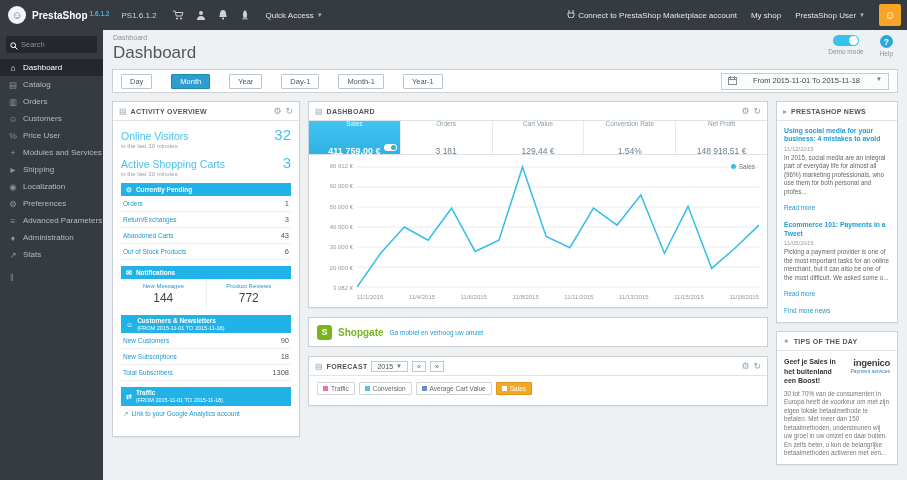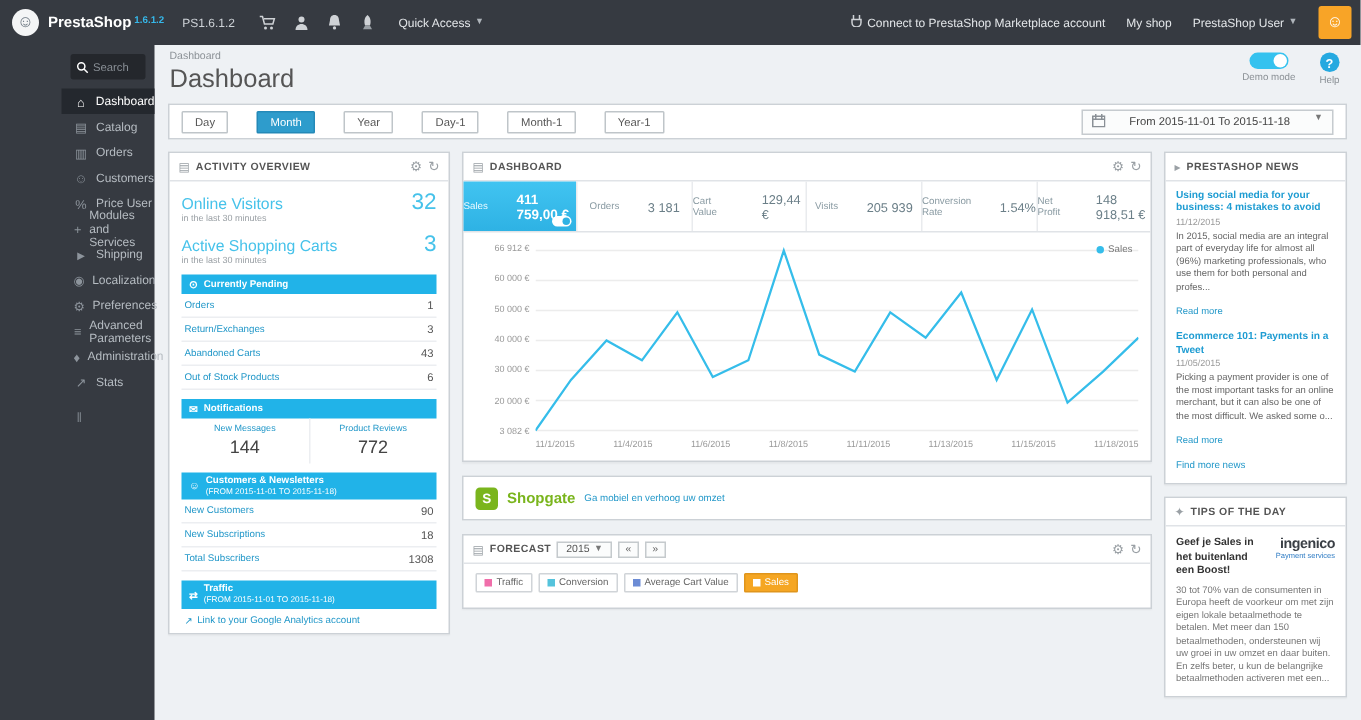--- a/index.html
+++ b/index.html
@@ -17,21 +17,21 @@
   .tb-icons { display:flex; gap:12px; margin-left:16px; align-items:center; }
   .tb-icons svg { display:block; }
   .tb-item { font-size:8px; color:#e3e6e9; margin-left:16px; cursor:pointer; display:flex; align-items:center; gap:3px; }
   .tb-right { margin-left:auto; display:flex; align-items:center; gap:14px; padding-right:6px; }
   .tb-right .tb-item { margin-left:0; }
   .avatar { width:22px; height:22px; background:#f8a427; border-radius:2px; display:flex;
             align-items:center; justify-content:center; color:#fff; font-size:11px; }
   .caret { font-size:6px; color:#aeb4ba; }
 
   
-  .sidebar { position:absolute; left:0; top:30px; width:103px; height:450px; background:#363a41;padding-left:41px; }
+  .sidebar { position:absolute; left:0; top:30px; width:103px; height:450px; background:#363a41; }
   .search-box { margin:6px; height:17px; background:#24272c; border-radius:2px;
                 display:flex; align-items:center; padding:0 4px; gap:3px; }
   .search-box input { flex:1; min-width:0; background:transparent; border:0; outline:none;
                       color:#ccc; font-size:7.5px; font-family:"Liberation Sans", sans-serif; }
   .search-box input::placeholder { color:#8a9097; }
   .nav-item { height:17px; display:flex; align-items:center; padding-left:8px; gap:5px;
               font-size:8px; color:#b6bcc2; cursor:pointer; }
   .nav-item .nav-ico { width:10px; text-align:center; font-size:8.5px; color:#8d949c; }
   .nav-item.active { background:#24282e; color:#fff; }
   .nav-item.active .nav-ico { color:#fff; }
@@ -68,21 +68,21 @@
   .col-news { width:122px; flex:none; }
   .panel { background:#fff; border:1px solid #ccd1d6; box-shadow:0 1px 1px rgba(0,0,0,.04); }
   .panel-head { height:19px; display:flex; align-items:center; gap:4px; padding:0 6px;
                 border-bottom:1px solid #e0e3e7; }
   .panel-title { flex:1; font-size:7px; font-weight:bold; color:#555; text-transform:uppercase;
                  letter-spacing:.3px; }
   .ph-ico { font-size:8px; color:#9aa0a5; }
   .ph-act { font-size:9px; color:#9aa0a5; cursor:pointer; }
 
   
-  .act-body { padding:5px 8px 0 8px; }
+  .act-body { padding:5px 8px 14px 8px; }
   .stat-line { display:flex; justify-content:space-between; align-items:baseline; }
   .stat-label { font-size:10.5px; color:#46c2ea; }
   .stat-value { font-size:15px; color:#46c2ea; }
   .stat-sub { font-size:6px; color:#9aa0a5; margin:0 0 5px 0; }
   .sect-bar { background:#21b3e8; color:#fff; font-size:6.5px; font-weight:bold; min-height:13px;
               display:flex; align-items:center; gap:4px; padding:2px 5px; margin-top:6px; }
   .sect-bar .sb-ico { font-size:7px; }
   .sect-bar .sb-text { line-height:1.2; }
   .sect-sub { font-weight:normal; font-size:5.5px; display:block; }
   .data-row { display:flex; justify-content:space-between; align-items:center; padding:3px 2px;
@@ -92,21 +92,21 @@
   .dr-value { font-size:7.5px; color:#555; }
   .notif-grid { display:flex; }
   .notif-cell { flex:1; text-align:center; padding:4px 2px; }
   .notif-cell:first-child { border-right:1px solid #eceef1; }
   .nc-label { font-size:6px; color:#2398c9; cursor:pointer; }
   .nc-value { font-size:12px; color:#444; margin-top:2px; }
   .ga-link { display:flex; gap:3px; align-items:center; padding:4px 2px; font-size:6.5px; color:#2398c9; cursor:pointer; }
 
   
   .kpi-strip { display:flex; height:34px; border-bottom:1px solid #e0e3e7; }
-  .kpi { flex:1; border-right:1px solid #e9ebee; display:flex; flex-direction:row;
+  .kpi { flex:1; border-right:1px solid #e9ebee; display:flex; flex-direction:column;
          align-items:center; justify-content:center; gap:19px; cursor:pointer; }
   .kpi:last-child { border-right:0; }
   .kpi-label { font-size:6.5px; color:#8a9ba3; }
   .kpi-value { font-size:8.5px; color:#6b7f88; }
   .kpi.active { background:linear-gradient(#41c4f1,#2eb2e4); position:relative; }
   .kpi.active .kpi-label { color:#eaf9ff; }
   .kpi.active .kpi-value { color:#fff; font-weight:bold; font-size:9px; }
   .mini-toggle { position:absolute; right:3px; bottom:3px; width:13px; height:7px; background:#fff;
                  border-radius:4px; cursor:pointer; }
   .mini-toggle::after { content:""; position:absolute; right:1px; top:1px; width:5px; height:5px;
@@ -410,24 +410,20 @@
           </div>
           <div class="kpi">
             <span class="kpi-label">Orders</span>
             <span class="kpi-value">3 181</span>
           </div>
           <div class="kpi">
             <span class="kpi-label">Cart Value</span>
             <span class="kpi-value">129,44 €</span>
           </div>
           <div class="kpi">
-            <span class="kpi-label">Visits</span>
-            <span class="kpi-value">205 939</span>
-          </div>
-          <div class="kpi">
             <span class="kpi-label">Conversion Rate</span>
             <span class="kpi-value">1.54%</span>
           </div>
           <div class="kpi">
             <span class="kpi-label">Net Profit</span>
             <span class="kpi-value">148 918,51 €</span>
           </div>
         </div>
 
         <div class="chart-wrap">

